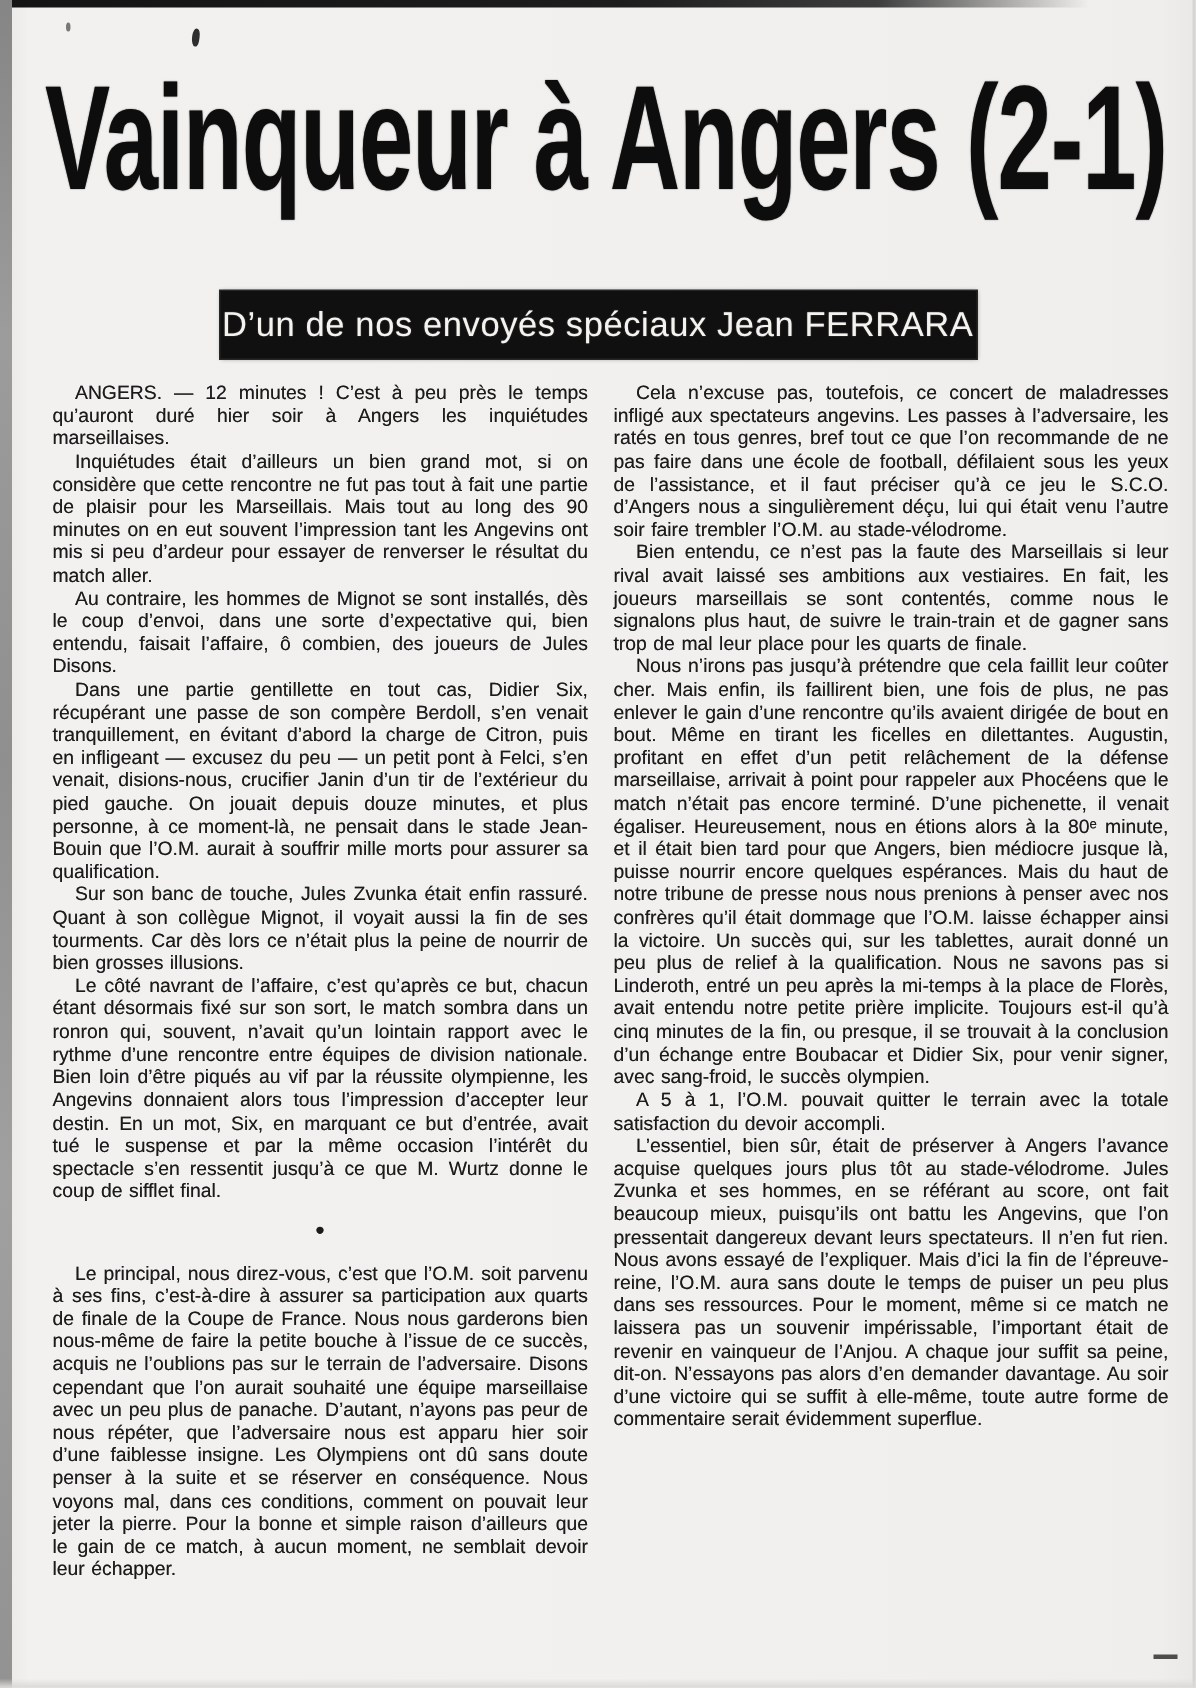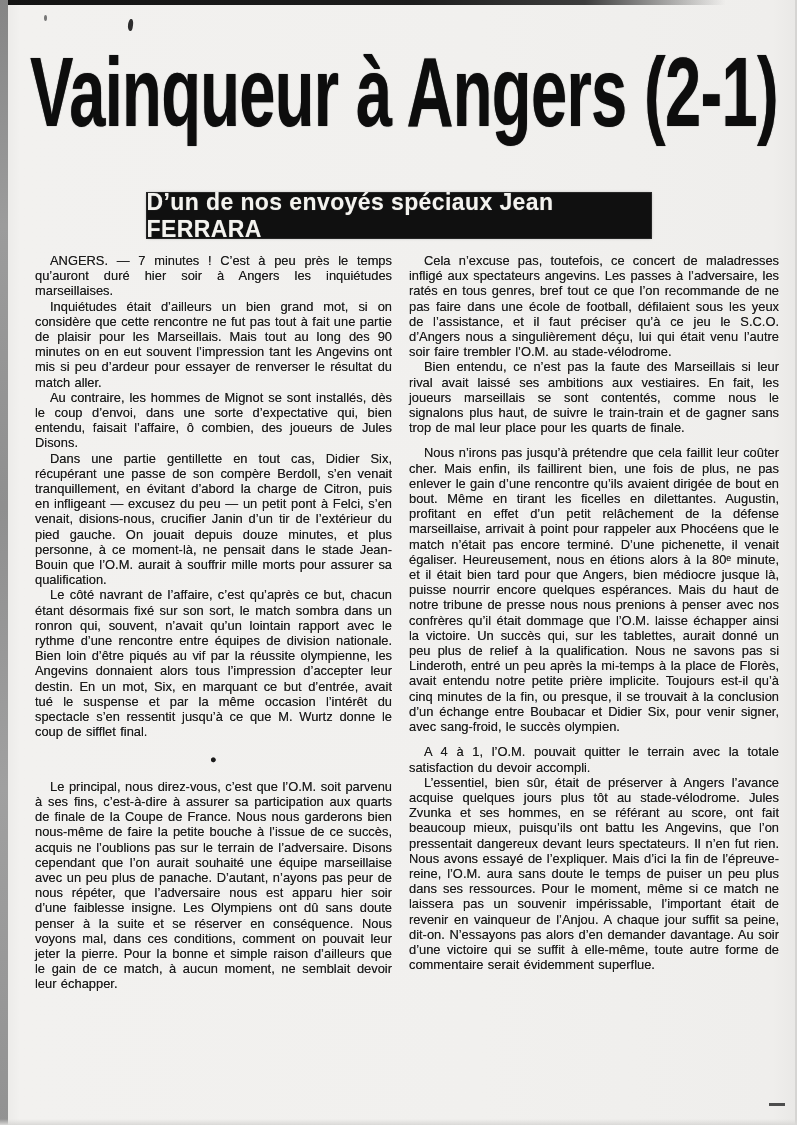--- a/index.html
+++ b/index.html
@@ -27,31 +27,31 @@
              transform-origin:left center; font-size:99px; letter-spacing:-1px;
              text-shadow:0 0 1.2px rgba(12,12,12,0.65); }
   .hl2 .fitline { word-spacing:0.40em; }
 
   
   .byline-bar {
     margin:24px auto 0; width:504px; height:45px; background:#101010;
     display:flex; align-items:center; justify-content:center;
     box-shadow:0 0 0 1px #262626, 0 0 3px rgba(0,0,0,.4);
   }
-  .byline-text { color:#f4f3ef; font-weight:bold; font-size:23px; letter-spacing:0.4px;
+  .byline-text { color:#f4f3ef; font-weight:normal; font-size:23px; letter-spacing:0.4px;
                  text-shadow:0 0 1px rgba(255,255,255,.35); }
 
   
   .columns { display:flex; gap:17px; margin:15px 18px 0 35px; color:#1b1b1b; }
   .col { text-align:justify; font-size:12.9px; line-height:15.2px; word-spacing:0.06em;
          text-shadow:0 0 0.3px rgba(25,25,25,0.65); }
   .col-left  { width:357px; flex:none; }
   .col-right { width:370px; flex:none; }
   p.para { margin:0; text-indent:15px; }
-  p.gap-top { margin-top:10px; }
+  p.gap-top { }
   .subhead { display:flex; justify-content:center; align-items:baseline; gap:10px;
              font-weight:bold; font-size:14.8px; letter-spacing:0.3px; margin:13px 0 11px; }
   .subhead .bullet { font-size:11px; position:relative; top:-1px; }
 </style>
 </head>
 <body>
 
 <div class="page">
 
   <div class="edge-top"></div>
@@ -68,33 +68,34 @@
     </div>
   </div>
 
   <div class="byline-bar">
     <span class="byline-text">D’un de nos envoyés spéciaux Jean FERRARA</span>
   </div>
 
   <div class="columns">
 
     <div class="col col-left">
-      <p class="para">ANGERS. — 7 minutes ! C’est à peu près le temps qu’auront duré hier soir à Angers les inquiétudes marseillaises.</p>
+      <p class="para">ANGERS. — 12 minutes ! C’est à peu près le temps qu’auront duré hier soir à Angers les inquiétudes marseillaises.</p>
       <p class="para">Inquiétudes était d’ailleurs un bien grand mot, si on considère que cette rencontre ne fut pas tout à fait une partie de plaisir pour les Marseillais. Mais tout au long des 90 minutes on en eut souvent l’impression tant les Angevins ont mis si peu d’ardeur pour essayer de renverser le résultat du match aller.</p>
       <p class="para">Au contraire, les hommes de Mignot se sont installés, dès le coup d’envoi, dans une sorte d’expectative qui, bien entendu, faisait l’affaire, ô combien, des joueurs de Jules Disons.</p>
       <p class="para">Dans une partie gentillette en tout cas, Didier Six, récupérant une passe de son compère Berdoll, s’en venait tranquillement, en évitant d’abord la charge de Citron, puis en infligeant — excusez du peu — un petit pont à Felci, s’en venait, disions-nous, crucifier Janin d’un tir de l’extérieur du pied gauche. On jouait depuis douze minutes, et plus personne, à ce moment-là, ne pensait dans le stade Jean-Bouin que l’O.M. aurait à souffrir mille morts pour assurer sa qualification.</p>
+      <p class="para">Sur son banc de touche, Jules Zvunka était enfin rassuré. Quant à son collègue Mignot, il voyait aussi la fin de ses tourments. Car dès lors ce n’était plus la peine de nourrir de bien grosses illusions.</p>
       <p class="para">Le côté navrant de l’affaire, c’est qu’après ce but, chacun étant désormais fixé sur son sort, le match sombra dans un ronron qui, souvent, n’avait qu’un lointain rapport avec le rythme d’une rencontre entre équipes de division nationale. Bien loin d’être piqués au vif par la réussite olympienne, les Angevins donnaient alors tous l’impression d’accepter leur destin. En un mot, Six, en marquant ce but d’entrée, avait tué le suspense et par la même occasion l’intérêt du spectacle s’en ressentit jusqu’à ce que M. Wurtz donne le coup de sifflet final.</p>
       <div class="subhead">
         <span class="bullet">●</span>
       </div>
       <p class="para">Le principal, nous direz-vous, c’est que l’O.M. soit parvenu à ses fins, c’est-à-dire à assurer sa participation aux quarts de finale de la Coupe de France. Nous nous garderons bien nous-même de faire la petite bouche à l’issue de ce succès, acquis ne l’oublions pas sur le terrain de l’adversaire. Disons cependant que l’on aurait souhaité une équipe marseillaise avec un peu plus de panache. D’autant, n’ayons pas peur de nous répéter, que l’adversaire nous est apparu hier soir d’une faiblesse insigne. Les Olympiens ont dû sans doute penser à la suite et se réserver en conséquence. Nous voyons mal, dans ces conditions, comment on pouvait leur jeter la pierre. Pour la bonne et simple raison d’ailleurs que le gain de ce match, à aucun moment, ne semblait devoir leur échapper.</p>
     </div>
 
     <div class="col col-right">
       <p class="para">Cela n’excuse pas, toutefois, ce concert de maladresses infligé aux spectateurs angevins. Les passes à l’adversaire, les ratés en tous genres, bref tout ce que l’on recommande de ne pas faire dans une école de football, défilaient sous les yeux de l’assistance, et il faut préciser qu’à ce jeu le S.C.O. d’Angers nous a singulièrement déçu, lui qui était venu l’autre soir faire trembler l’O.M. au stade-vélodrome.</p>
       <p class="para">Bien entendu, ce n’est pas la faute des Marseillais si leur rival avait laissé ses ambitions aux vestiaires. En fait, les joueurs marseillais se sont contentés, comme nous le signalons plus haut, de suivre le train-train et de gagner sans trop de mal leur place pour les quarts de finale.</p>
       <p class="para gap-top">Nous n’irons pas jusqu’à prétendre que cela faillit leur coûter cher. Mais enfin, ils faillirent bien, une fois de plus, ne pas enlever le gain d’une rencontre qu’ils avaient dirigée de bout en bout. Même en tirant les ficelles en dilettantes. Augustin, profitant en effet d’un petit relâchement de la défense marseillaise, arrivait à point pour rappeler aux Phocéens que le match n’était pas encore terminé. D’une pichenette, il venait égaliser. Heureusement, nous en étions alors à la 80ᵉ minute, et il était bien tard pour que Angers, bien médiocre jusque là, puisse nourrir encore quelques espérances. Mais du haut de notre tribune de presse nous nous prenions à penser avec nos confrères qu’il était dommage que l’O.M. laisse échapper ainsi la victoire. Un succès qui, sur les tablettes, aurait donné un peu plus de relief à la qualification. Nous ne savons pas si Linderoth, entré un peu après la mi-temps à la place de Florès, avait entendu notre petite prière implicite. Toujours est-il qu’à cinq minutes de la fin, ou presque, il se trouvait à la conclusion d’un échange entre Boubacar et Didier Six, pour venir signer, avec sang-froid, le succès olympien.</p>
-      <p class="para gap-top">A 4 à 1, l’O.M. pouvait quitter le terrain avec la totale satisfaction du devoir accompli.</p>
+      <p class="para gap-top">A 5 à 1, l’O.M. pouvait quitter le terrain avec la totale satisfaction du devoir accompli.</p>
       <p class="para">L’essentiel, bien sûr, était de préserver à Angers l’avance acquise quelques jours plus tôt au stade-vélodrome. Jules Zvunka et ses hommes, en se référant au score, ont fait beaucoup mieux, puisqu’ils ont battu les Angevins, que l’on pressentait dangereux devant leurs spectateurs. Il n’en fut rien. Nous avons essayé de l’expliquer. Mais d’ici la fin de l’épreuve-reine, l’O.M. aura sans doute le temps de puiser un peu plus dans ses ressources. Pour le moment, même si ce match ne laissera pas un souvenir impérissable, l’important était de revenir en vainqueur de l’Anjou. A chaque jour suffit sa peine, dit-on. N’essayons pas alors d’en demander davantage. Au soir d’une victoire qui se suffit à elle-même, toute autre forme de commentaire serait évidemment superflue.</p>
     </div>
 
   </div>
 </div>
 
 </body></html>

